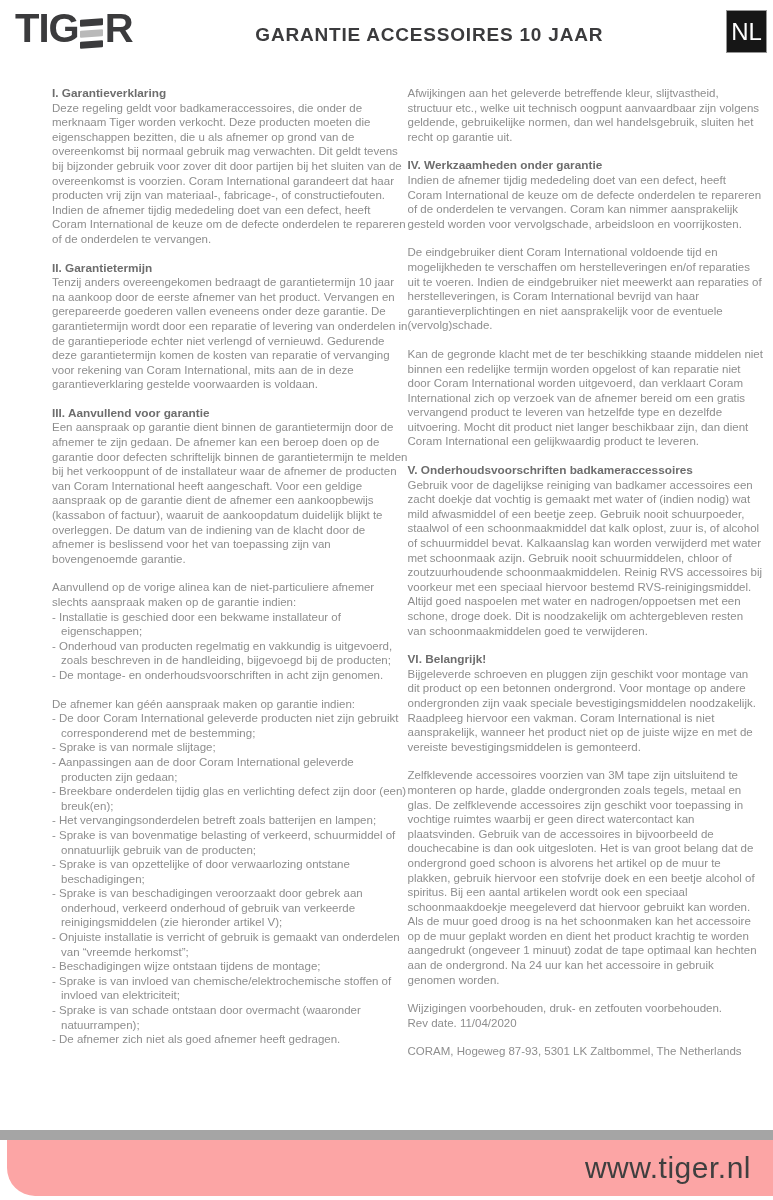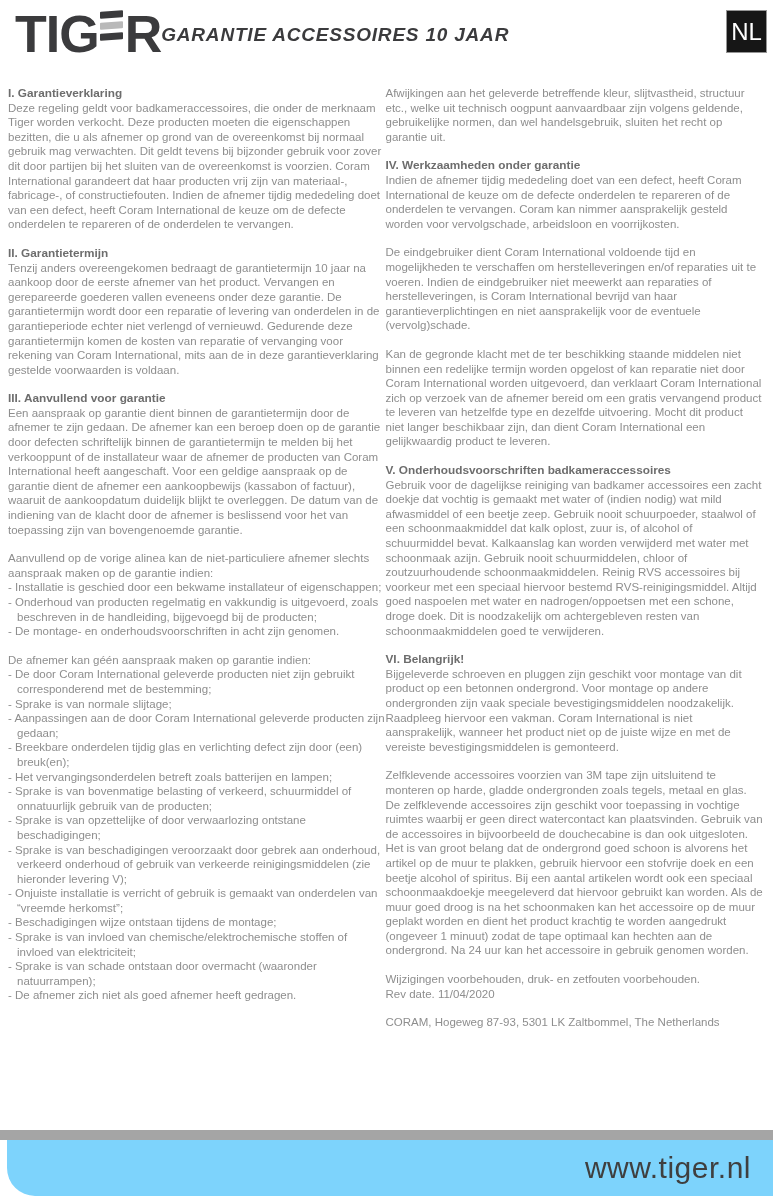--- a/index.html
+++ b/index.html
@@ -15,44 +15,44 @@
   }
   
   .header {
     display: flex;
     align-items: flex-start;
     padding: 8px 6px 0 15px;
     height: 62px;
   }
   .logo {
     display: flex;
-    align-items: flex-start;
+    align-items: flex-end;
     color: #3b3b3d;
     font-weight: bold;
-    font-size: 52px;
+    font-size: 40px;
     letter-spacing: -1px;
     line-height: 1;
   }
   .logo-bars {
     display: inline-flex;
     flex-direction: column;
     justify-content: center;
     gap: 4px;
     margin: 0 2px 0 1px;
     padding-top: 3px;
   }
   .logo-bars span {
     display: block;
     width: 23px; height: 7px;
     background: #3b3b3d;
     transform: skewY(-4deg);
     border-radius: 1px;
   }
   .logo-bars span.mid { background: #b9b9b9; }
-  .title-wrap { flex: 1; text-align: left; padding-top: 16px; font-style: italic; }
+  .title-wrap { flex: 1; text-align: center; padding-top: 16px; }
   .doc-title {
     font-size: 19px;
     font-weight: bold;
     letter-spacing: 0.8px;
     color: #3b3b3d;
     white-space: nowrap;
   }
   .nl-badge {
     width: 41px; height: 43px;
     background: #161616;
@@ -63,20 +63,21 @@
     box-shadow: inset 0 0 0 1px rgba(255,255,255,.55);
     margin-top: 2px;
   }
   
   .columns {
     display: flex;
     padding: 0 10px 0 8px;
     margin-top: 24px;
     font-size: 11.5px;
     line-height: 14.6px;
+    margin-left: 44px;
   }
   .col { flex: 1; min-width: 0; }
   .sec-heading {
     font-weight: bold;
     color: #6d6d6d;
     font-size: 11.8px;
   }
   .para { margin: 0 0 14px 0; }
   .para.tight { margin-bottom: 0; }
   .list { margin: 0 0 14px 0; }
@@ -90,21 +91,21 @@
     left: 0; right: 0; bottom: 4px;
     height: 66px;
   }
   .footer-strip {
     height: 10px;
     background: #a5a5a5;
   }
   .footer-bar {
     margin-left: 7px;
     height: 56px;
-    background: #7dd3fc;
+    background: #fca5a5;
     border-bottom-left-radius: 28px;
     display: flex;
     align-items: center;
     justify-content: flex-end;
     padding-right: 22px;
   }
   .footer-url {
     font-size: 30px;
     color: #3f3f3f;
     letter-spacing: 0.5px;
@@ -152,21 +153,21 @@
 
       <p class="para tight">De afnemer kan géén aanspraak maken op garantie indien:</p>
       <div class="list">
         <div class="list-item">- De door Coram International geleverde producten niet zijn gebruikt corresponderend met de bestemming;</div>
         <div class="list-item">- Sprake is van normale slijtage;</div>
         <div class="list-item">- Aanpassingen aan de door Coram International geleverde producten zijn gedaan;</div>
         <div class="list-item">- Breekbare onderdelen tijdig glas en verlichting defect zijn door (een) breuk(en);</div>
         <div class="list-item">- Het vervangingsonderdelen betreft zoals batterijen en lampen;</div>
         <div class="list-item">- Sprake is van bovenmatige belasting of verkeerd, schuurmiddel of onnatuurlijk gebruik van de producten;</div>
         <div class="list-item">- Sprake is van opzettelijke of door verwaarlozing ontstane beschadigingen;</div>
-        <div class="list-item">- Sprake is van beschadigingen veroorzaakt door gebrek aan onderhoud, verkeerd onderhoud of gebruik van verkeerde reinigingsmiddelen (zie hieronder levering V);</div>
+        <div class="list-item">- Sprake is van beschadigingen veroorzaakt door gebrek aan onderhoud, verkeerd onderhoud of gebruik van verkeerde reinigingsmiddelen (zie hieronder artikel V);</div>
         <div class="list-item">- Onjuiste installatie is verricht of gebruik is gemaakt van onderdelen van “vreemde herkomst”;</div>
         <div class="list-item">- Beschadigingen wijze ontstaan tijdens de montage;</div>
         <div class="list-item">- Sprake is van invloed van chemische/elektrochemische stoffen of invloed van elektriciteit;</div>
         <div class="list-item">- Sprake is van schade ontstaan door overmacht (waaronder natuurrampen);</div>
         <div class="list-item">- De afnemer zich niet als goed afnemer heeft gedragen.</div>
       </div>
     </div>
 
     <div class="col">
       <p class="para">Afwijkingen aan het geleverde betreffende kleur, slijtvastheid, structuur etc., welke uit technisch oogpunt aanvaardbaar zijn volgens geldende, gebruikelijke normen, dan wel handelsgebruik, sluiten het recht op garantie uit.</p>

